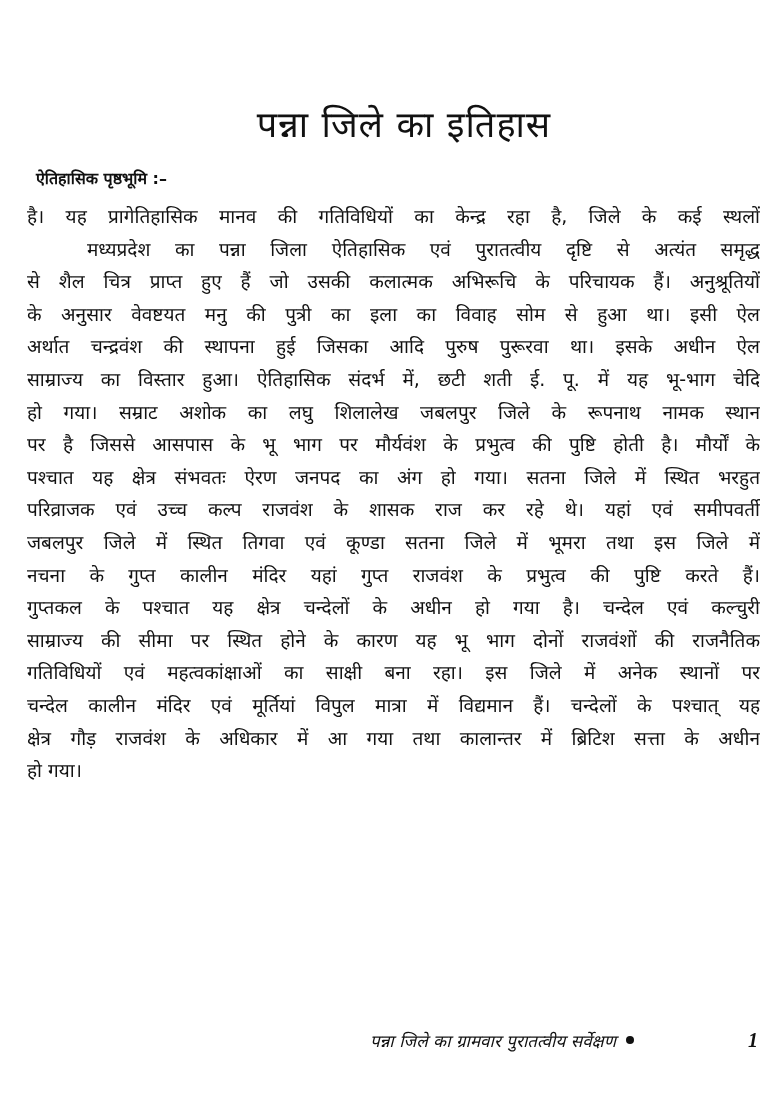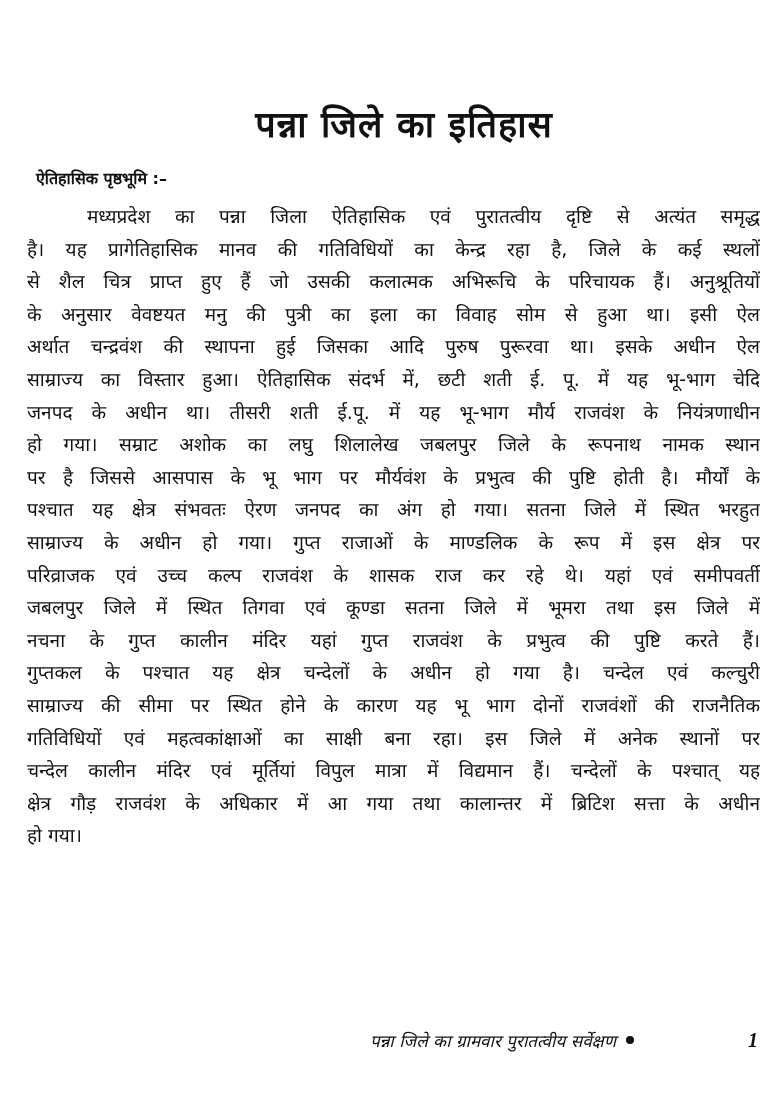--- a/index.html
+++ b/index.html
@@ -17,21 +17,21 @@
     }
     .page-title {
       position: absolute;
       top: 100px;
       left: 0;
       width: 780px;
       text-align: center;
       padding-left: 28px;
       box-sizing: border-box;
       font-size: 36px;
-      font-weight: bold;
+      font-weight: normal;
       letter-spacing: 1px;
       margin: 0;
       line-height: 50px;
     }
     .section-heading {
       position: absolute;
       top: 153px;
       left: 27px;
       font-size: 16px;
       font-weight: bold;
@@ -93,31 +93,29 @@
     }
   </style>
 </head>
 <body>
 
 <h1 class="page-title">पन्ना जिले का इतिहास</h1>
 
 <h2 class="section-heading">ऐतिहासिक पृष्ठभूमि :–</h2>
 
 <div class="body-text">
+  <span class="body-line">है। यह प्रागेतिहासिक मानव की गतिविधियों का केन्द्र रहा है, जिले के कई स्थलों</span>
   <span class="body-line first">मध्यप्रदेश का पन्ना जिला ऐतिहासिक एवं पुरातत्वीय दृष्टि से अत्यंत समृद्ध</span>
-  <span class="body-line">है। यह प्रागेतिहासिक मानव की गतिविधियों का केन्द्र रहा है, जिले के कई स्थलों</span>
   <span class="body-line">से शैल चित्र प्राप्त हुए हैं जो उसकी कलात्मक अभिरूचि के परिचायक हैं। अनुश्रूतियों</span>
   <span class="body-line">के अनुसार वेवष्टयत मनु की पुत्री का इला का विवाह सोम से हुआ था। इसी ऐल</span>
   <span class="body-line">अर्थात चन्द्रवंश की स्थापना हुई जिसका आदि पुरुष पुरूरवा था। इसके अधीन ऐल</span>
   <span class="body-line">साम्राज्य का विस्तार हुआ। ऐतिहासिक संदर्भ में, छटी शती ई. पू. में यह भू-भाग चेदि</span>
-  <span class="body-line">जनपद के अधीन था। तीसरी शती ई.पू. में यह भू-भाग मौर्य राजवंश के नियंत्रणाधीन</span>
   <span class="body-line">हो गया। सम्राट अशोक का लघु शिलालेख जबलपुर जिले के रूपनाथ नामक स्थान</span>
   <span class="body-line">पर है जिससे आसपास के भू भाग पर मौर्यवंश के प्रभुत्व की पुष्टि होती है। मौर्यों के</span>
   <span class="body-line">पश्चात यह क्षेत्र संभवतः ऐरण जनपद का अंग हो गया। सतना जिले में स्थित भरहुत</span>
-  <span class="body-line">साम्राज्य के अधीन हो गया। गुप्त राजाओं के माण्डलिक के रूप में इस क्षेत्र पर</span>
   <span class="body-line">परिव्राजक एवं उच्च कल्प राजवंश के शासक राज कर रहे थे। यहां एवं समीपवर्ती</span>
   <span class="body-line">जबलपुर जिले में स्थित तिगवा एवं कूण्डा सतना जिले में भूमरा तथा इस जिले में</span>
   <span class="body-line">नचना के गुप्त कालीन मंदिर यहां गुप्त राजवंश के प्रभुत्व की पुष्टि करते हैं।</span>
   <span class="body-line">गुप्तकल के पश्चात यह क्षेत्र चन्देलों के अधीन हो गया है। चन्देल एवं कल्चुरी</span>
   <span class="body-line">साम्राज्य की सीमा पर स्थित होने के कारण यह भू भाग दोनों राजवंशों की राजनैतिक</span>
   <span class="body-line">गतिविधियों एवं महत्वकांक्षाओं का साक्षी बना रहा। इस जिले में अनेक स्थानों पर</span>
   <span class="body-line">चन्देल कालीन मंदिर एवं मूर्तियां विपुल मात्रा में विद्यमान हैं। चन्देलों के पश्चात् यह</span>
   <span class="body-line">क्षेत्र गौड़ राजवंश के अधिकार में आ गया तथा कालान्तर में ब्रिटिश सत्ता के अधीन</span>
   <span class="body-line last">हो गया।</span>
 </div>

